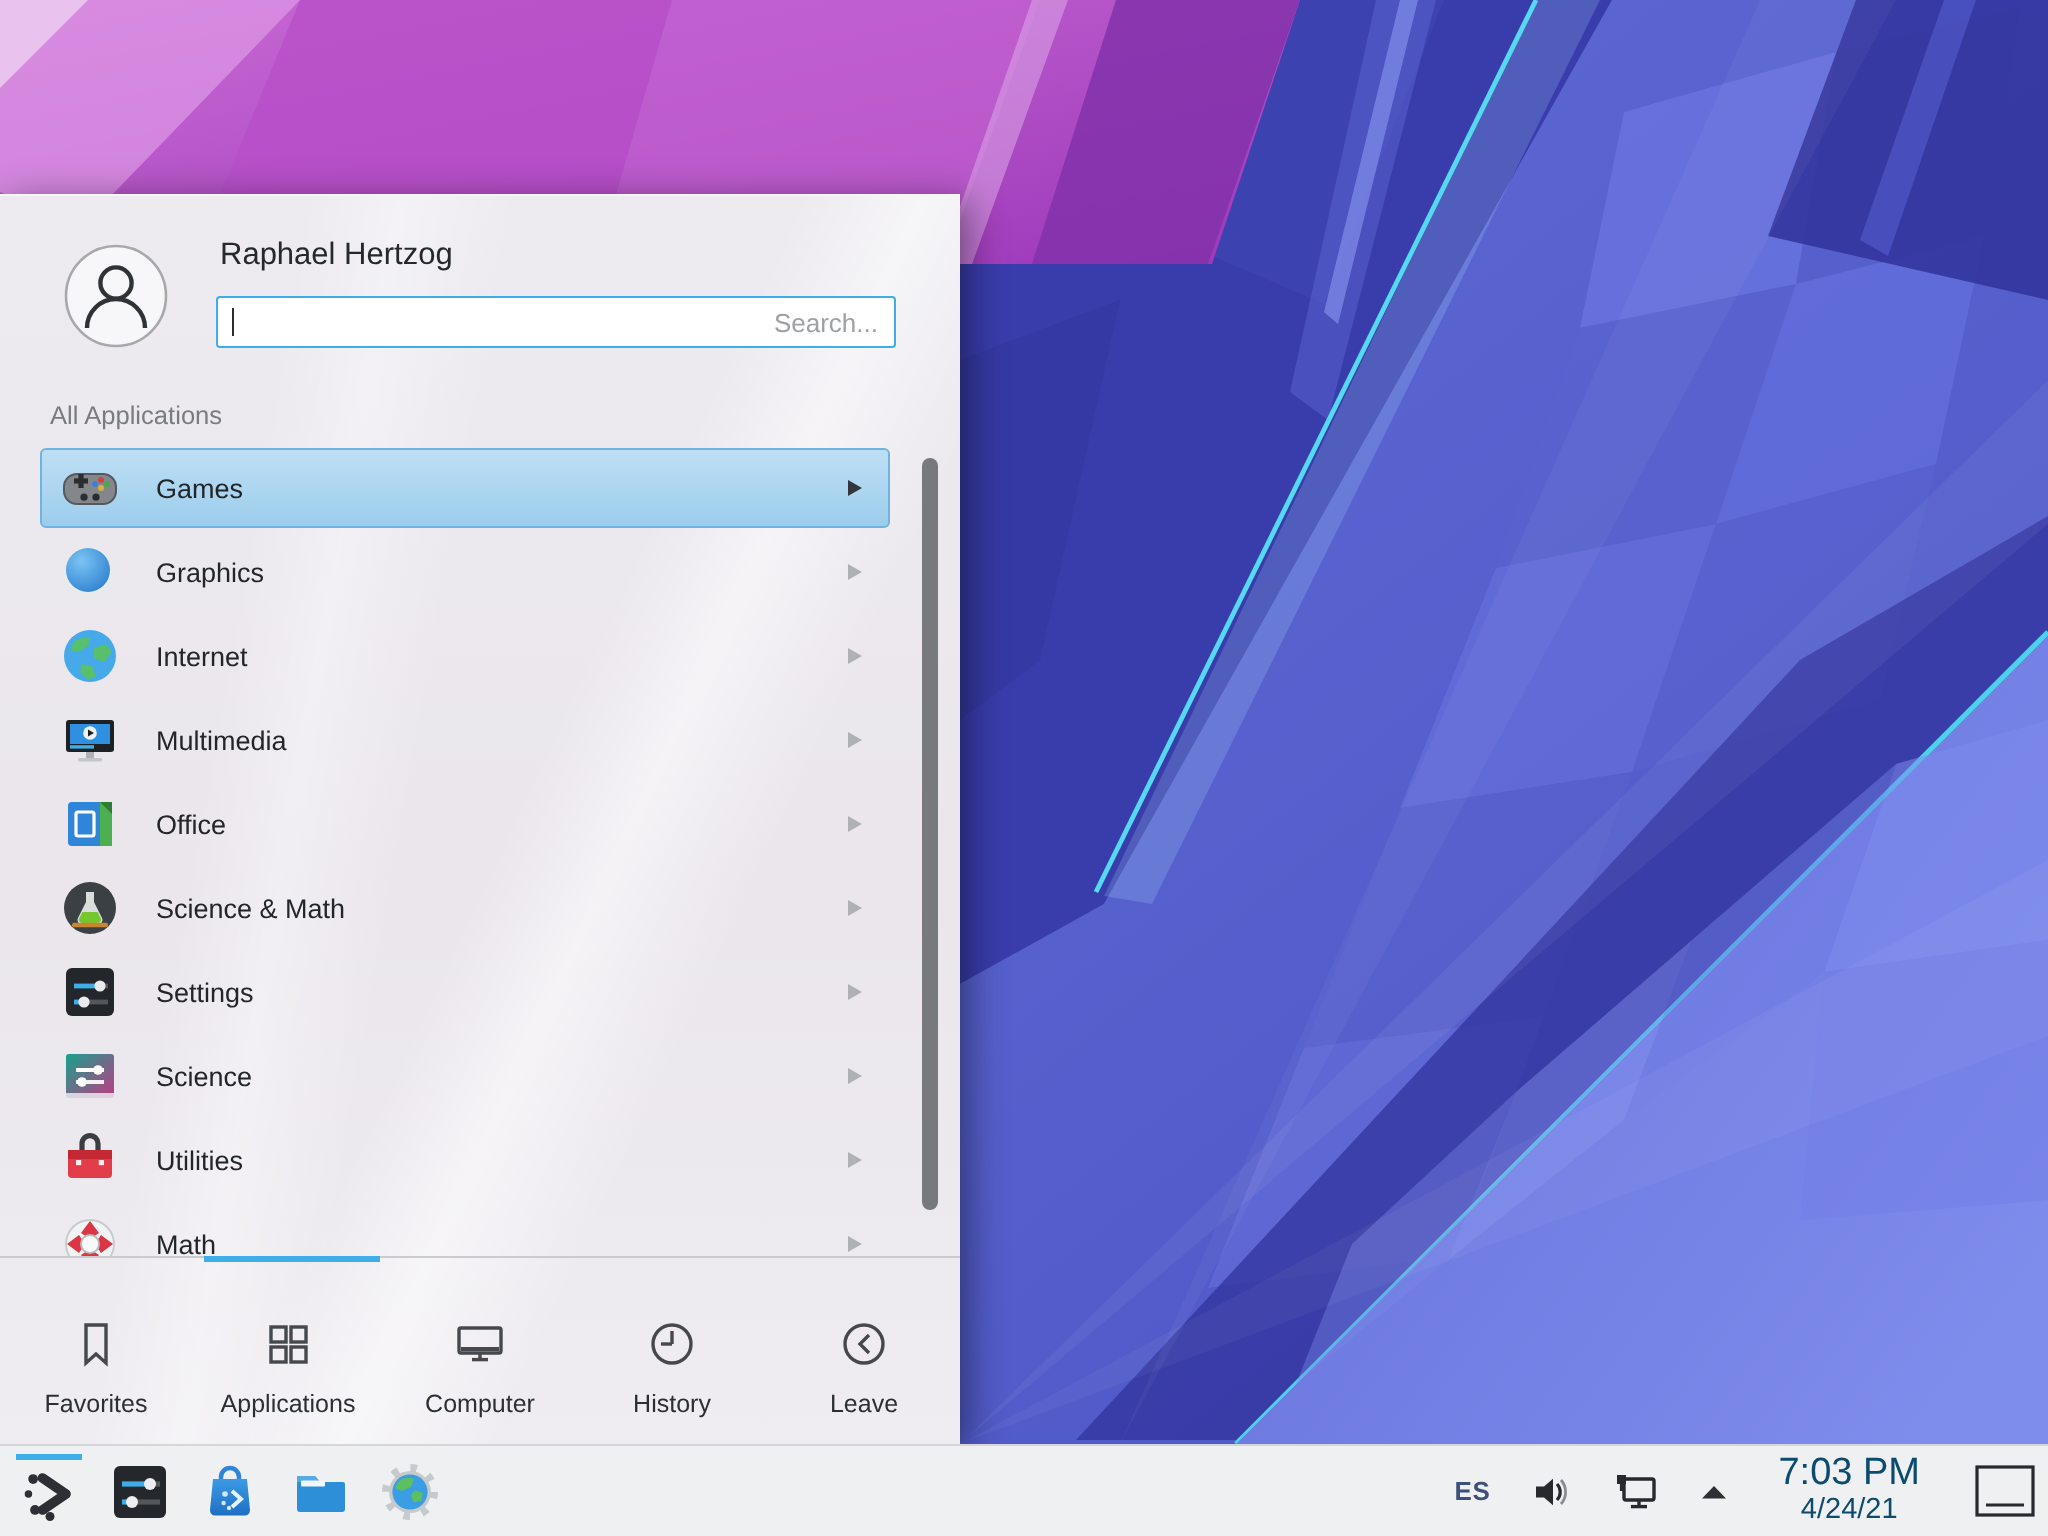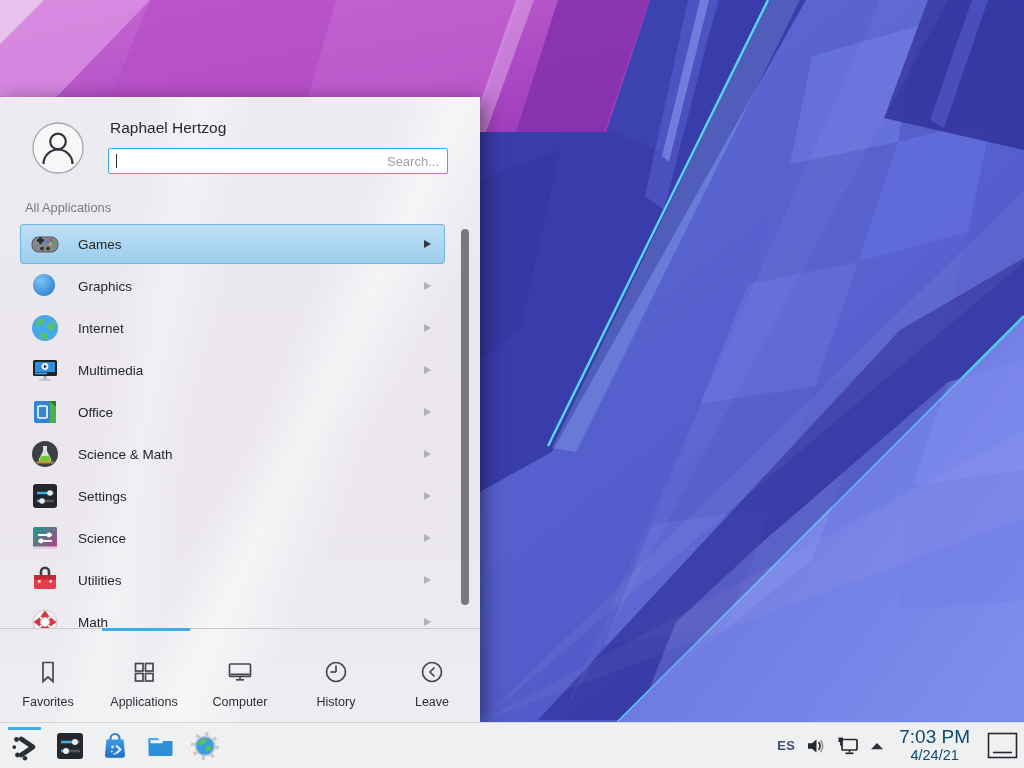--- a/index.html
+++ b/index.html
@@ -43,21 +43,21 @@
 
   
   .panel{position:absolute;left:0;bottom:0;width:1024px;height:46px;background:#eef0f1;
     border-top:1px solid #d4d6d7;box-sizing:border-box;display:flex;align-items:center;z-index:6;}
   .panel-left{display:flex;align-items:center;padding-left:2px;height:100%;}
   .pbtn{position:relative;width:45px;height:45px;display:flex;align-items:center;justify-content:center;
     background:none;border:none;padding:0;}
   .pbtn svg{width:32px;height:32px;}
   .launcher-btn svg{width:30px;height:30px;margin-top:3px;}
   .active-line{position:absolute;top:4px;left:6px;width:33px;height:3px;background:#3daee9;}
-  .panel-right{margin-left:auto;display:flex;align-items:center;gap:10px;padding-right:6px;height:100%;}
+  .panel-right{margin-left:auto;display:flex;align-items:center;gap:20px;padding-right:6px;height:100%;}
   .kbd-layout{font-weight:bold;font-size:13px;color:#3e4f7c;letter-spacing:.3px;}
   .tray-icon{display:flex;align-items:center;}
   .clock{text-align:center;color:#0c4a6e;line-height:1.08;margin:0 5px;}
   .clock .time{font-size:19px;}
   .clock .date{font-size:14.5px;}
   .show-desktop{display:flex;align-items:center;margin-left:2px;}
 </style>
 </head>
 <body>
 

